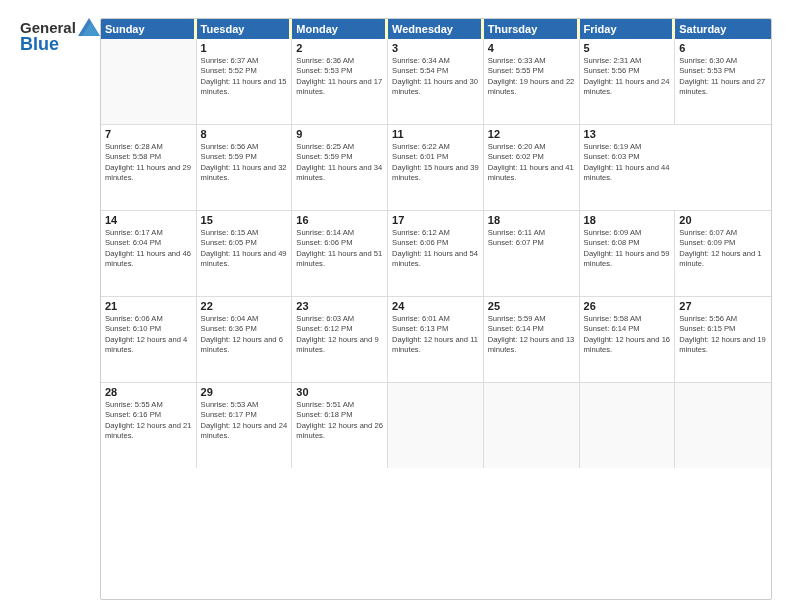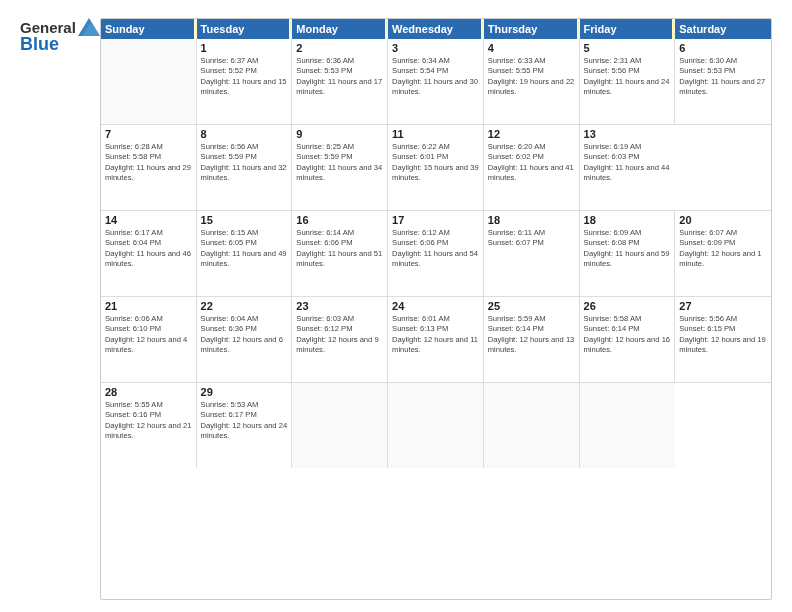--- a/index.html
+++ b/index.html
@@ -303,20 +303,26 @@
             <span class="cell-line">Sunrise: 5:55 AM</span>
             <span class="cell-line">Sunset: 6:16 PM</span>
             <span class="cell-line daylight">Daylight: 12 hours and 21 minutes.</span>
           </div>
           <div class="cal-cell">
             <span class="day-num">29</span>
             <span class="cell-line">Sunrise: 5:53 AM</span>
             <span class="cell-line">Sunset: 6:17 PM</span>
             <span class="cell-line daylight">Daylight: 12 hours and 24 minutes.</span>
           </div>
+          <div class="cal-cell">
+            <span class="day-num">30</span>
+            <span class="cell-line">Sunrise: 5:51 AM</span>
+            <span class="cell-line">Sunset: 6:18 PM</span>
+            <span class="cell-line daylight">Daylight: 12 hours and 26 minutes.</span>
+          </div>
           <div class="cal-cell empty"></div>
           <div class="cal-cell empty"></div>
           <div class="cal-cell empty"></div>
           <div class="cal-cell empty"></div>
         </div>
       </div>
   </div>
 </div>
 
 </body></html>

